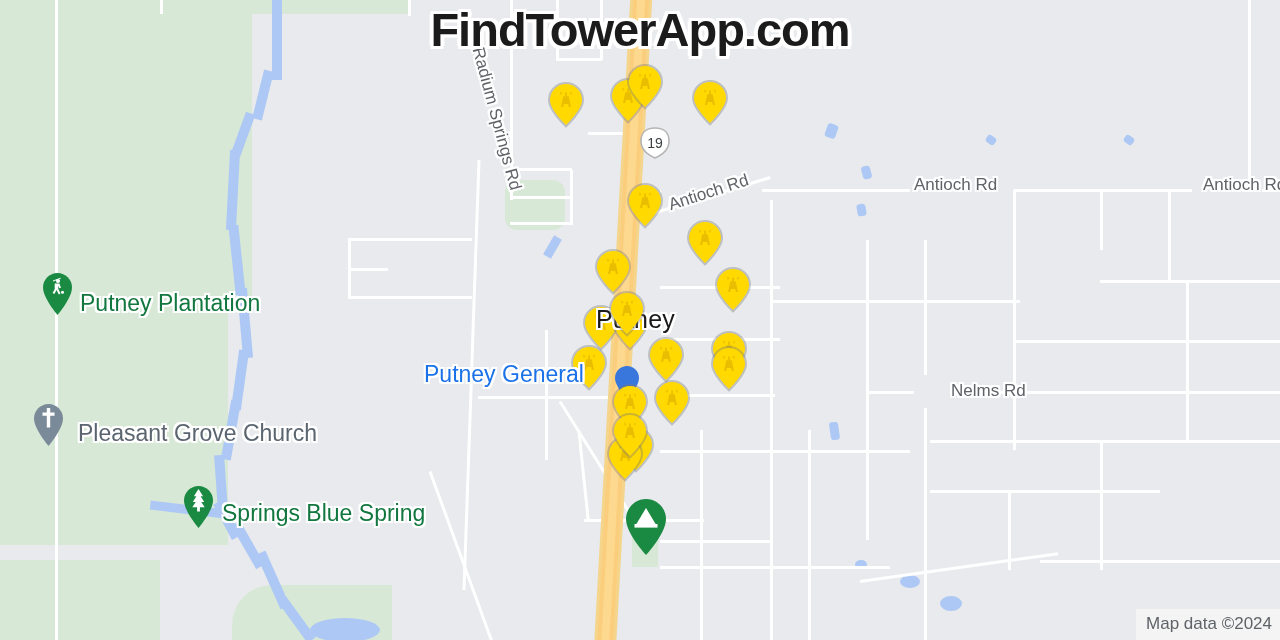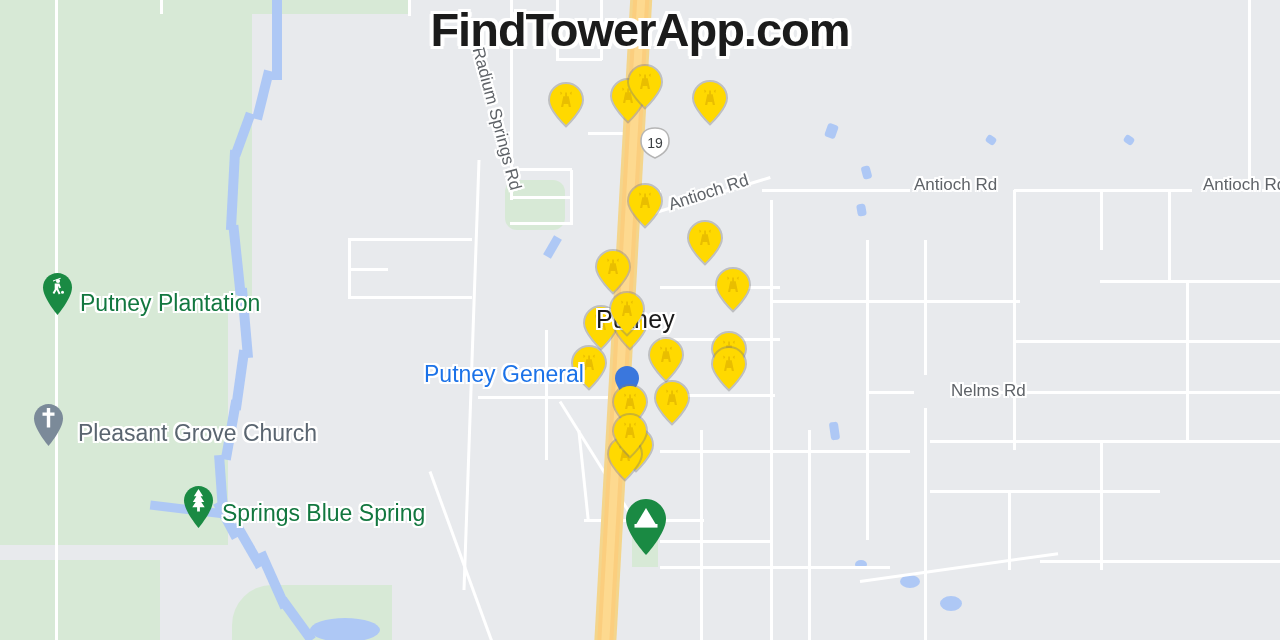--- a/index.html
+++ b/index.html
@@ -494,14 +494,15 @@
             <path d="M25.8 10.5 l-2.1 1.5 l1.6 2.2 Z"></path>
             <rect x="19.2" y="11.5" width="1.7" height="4.2"></rect>
             <path d="M17.3 15.2 h5.4 l2.3 10.8 h-2.2 l-.6 -3.1 h-4.4 l-.6 3.1 h-2.2 Z"></path>
             <rect x="18.3" y="18.6" width="3.4" height="1.5"></rect>
           </g>
         </svg>
       </div>
     </div>
 
 
+  <div id="attrib">Map data ©2024</div>
 
 </div>
 
 </body></html>

